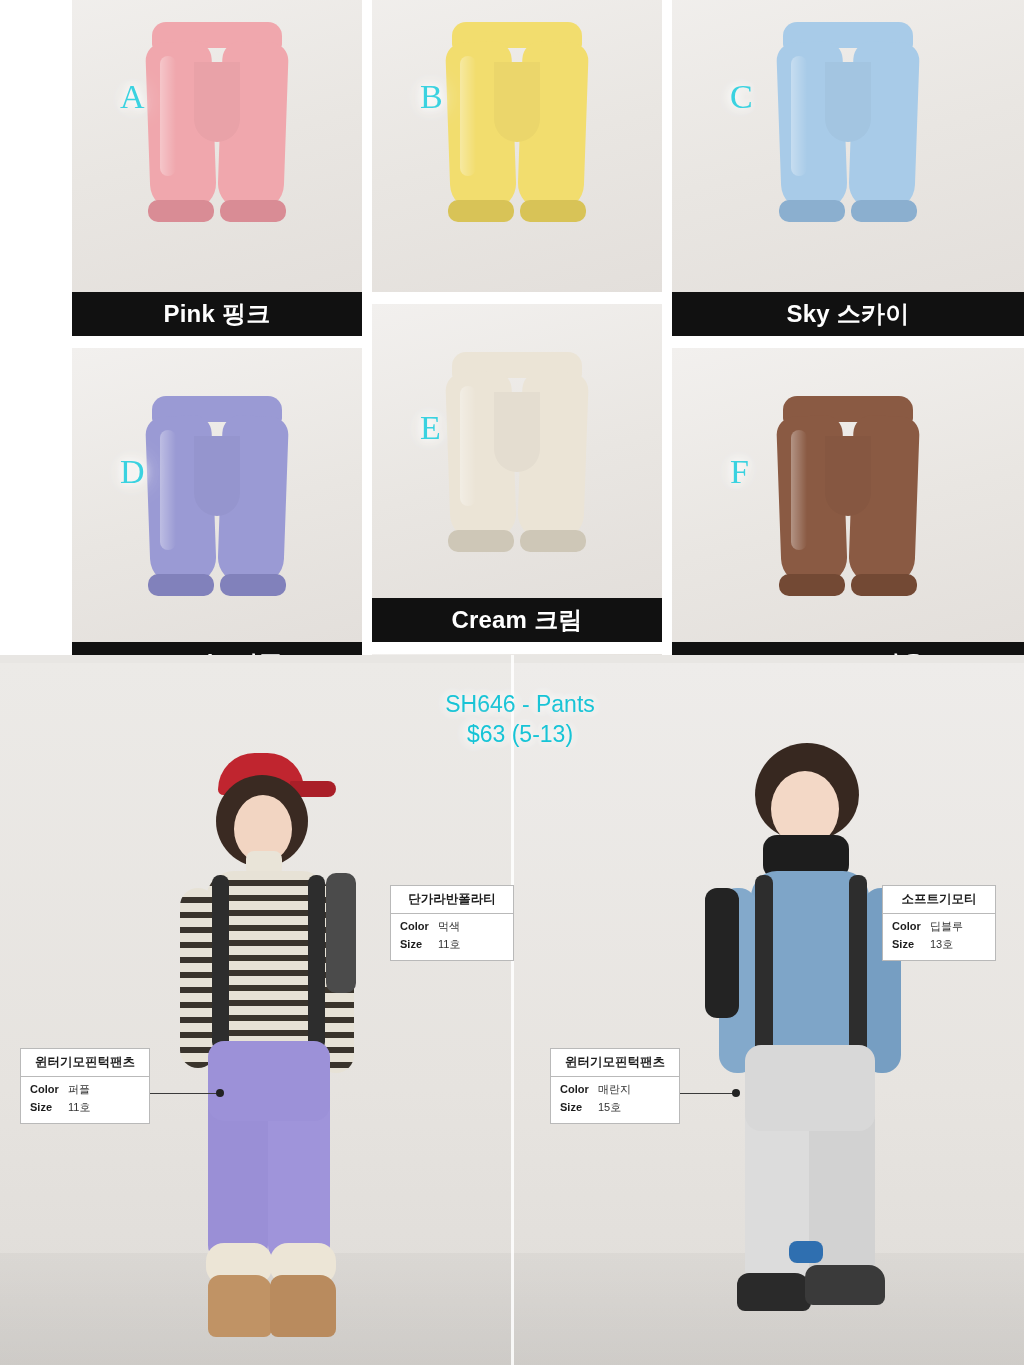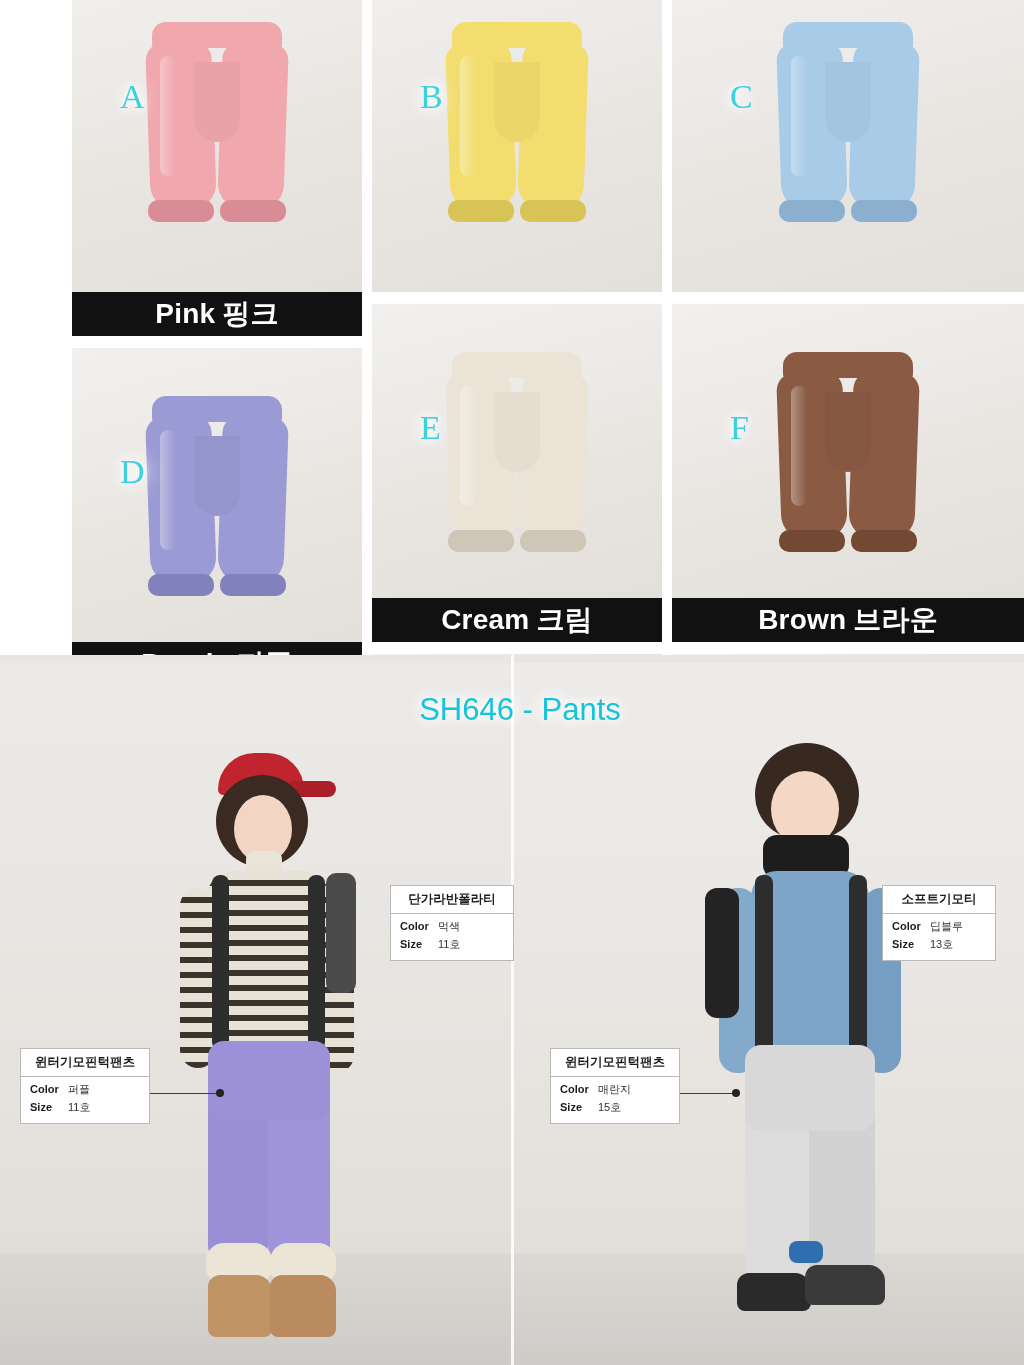--- a/index.html
+++ b/index.html
@@ -71,21 +71,21 @@
     color:#3ad2e0;
     font-family:"Liberation Serif", serif;
     text-shadow:0 0 12px #fff,0 0 22px #fff,0 0 30px #fff,0 0 8px #fff;
     z-index:5;
   }
   .label-bar{
     width:290px;height:44px;
     background:#111111;
     color:#ffffff;
     display:flex;align-items:center;justify-content:center;
-    font-size:28px;font-weight:bold;
+    font-size:24px;font-weight:bold;
     letter-spacing:.2px;
   }
   .label-bar .en{margin-right:7px;}
   .gap-white{height:12px;background:#ffffff;}
   .col-divider{
     position:absolute;top:0;width:10px;height:655px;background:#ffffff;
   }
 
   
   #lookbook{
@@ -108,21 +108,21 @@
   }
 
   
   #price-block{
     position:absolute;left:355px;top:35px;width:330px;
     text-align:center;color:#16c4d6;
     font-family:"Liberation Sans", sans-serif;
     text-shadow:0 0 10px #fff,0 0 20px #fff,0 0 30px #fff,0 0 40px #fff,0 0 16px #fff;
     z-index:20;
   }
-  #price-block div{font-size:31px;line-height:1.30;font-weight:400;}
+  #price-block div{font-size:23px;line-height:1.30;font-weight:400;}
 
   
   .callout{
     position:absolute;
     background:#ffffff;
     border:1px solid #b9b9b9;
     z-index:15;
     font-size:11px;
     color:#1c1c1c;
   }
@@ -257,20 +257,24 @@
           <div class="leg left" style="background:#a8cbe8;"></div>
           <div class="leg right" style="background:#a8cbe8;"></div>
           <div class="crotch" style="background:#a8cbe8;"></div>
           <div class="cuff left" style="background:#95bcdf;"></div>
           <div class="cuff right" style="background:#95bcdf;"></div>
           <div class="shine"></div>
         </div>
       </div>
       <span class="letter" style="left:58px;">C</span>
     </div>
+    <div class="label-bar" style="width:352px;">
+      <span class="en">Sky</span>
+      <span class="kr">스카이</span>
+    </div>
     <div class="gap-white"></div>
     <div class="swatch-cell" style="height:294px;width:352px;">
       <div class="swatch-photo">
         <div class="pants" style="top:48px;">
           <div class="waist" style="background:#8a5a43;"></div>
           <div class="leg left" style="background:#8a5a43;"></div>
           <div class="leg right" style="background:#8a5a43;"></div>
           <div class="crotch" style="background:#8a5a43;"></div>
           <div class="cuff left" style="background:#7c4e38;"></div>
           <div class="cuff right" style="background:#7c4e38;"></div>
@@ -412,14 +416,15 @@
       </div>
     </div>
     <div class="leader" style="left:166px;top:430px;width:58px;"></div>
     <div class="dot" style="left:220px;top:426px;"></div>
   </div>
 
   <div class="half-split"></div>
 
   <div id="price-block">
     <div>SH646 - Pants</div>
+    <div>$63 (5-13)</div>
   </div>
 </div>
 
 </body></html>

